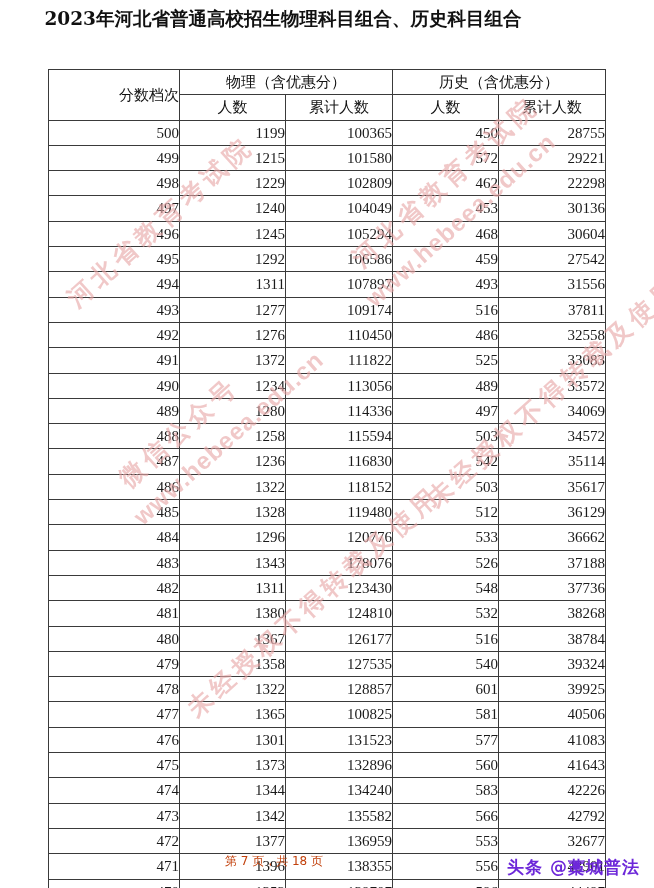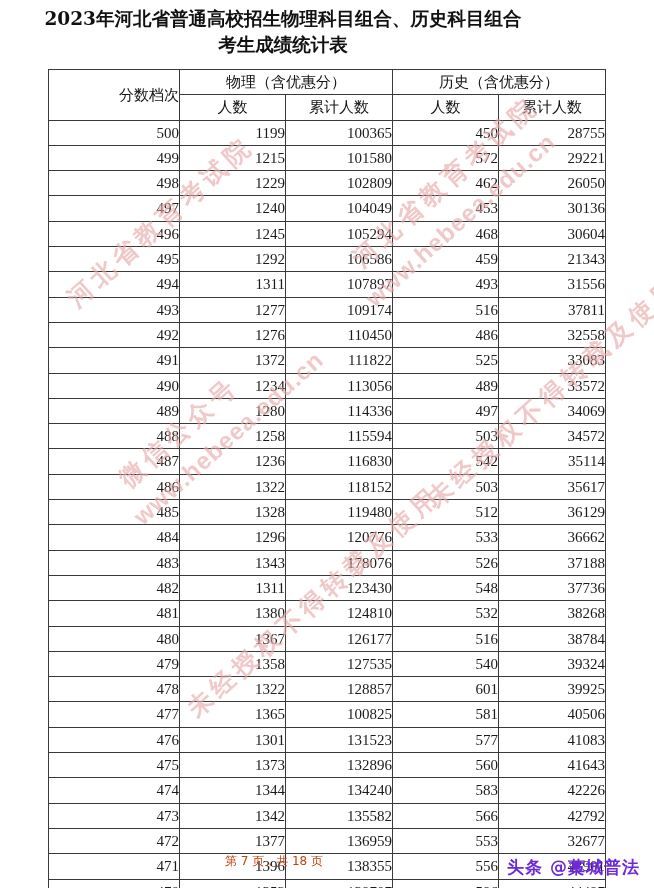--- a/index.html
+++ b/index.html
@@ -183,21 +183,20 @@
     color: #6d28d9;
     letter-spacing: 1px;
     z-index: 8;
   }
 </style>
 </head>
 <body>
 
 <div class="title-block">
   <div class="title-line">2023年河北省普通高校招生物理科目组合、历史科目组合</div>
-  <div class="title-line">考生成绩统计表</div>
 </div>
 
 <div class="table-wrap">
   <table class="score-table">
     <colgroup>
       <col class="col-score">
       <col class="col-p-num">
       <col class="col-p-cum">
       <col class="col-h-num">
       <col class="col-h-cum">
@@ -228,42 +227,42 @@
           <td class="num-cell">1215</td>
           <td class="num-cell">101580</td>
           <td class="num-cell">572</td>
           <td class="num-cell">29221</td>
         </tr>
         <tr>
           <td class="score-cell">498</td>
           <td class="num-cell">1229</td>
           <td class="num-cell">102809</td>
           <td class="num-cell">462</td>
-          <td class="num-cell">26050</td>
+          <td class="num-cell">22298</td>
         </tr>
         <tr>
           <td class="score-cell">497</td>
           <td class="num-cell">1240</td>
           <td class="num-cell">104049</td>
           <td class="num-cell">453</td>
           <td class="num-cell">30136</td>
         </tr>
         <tr>
           <td class="score-cell">496</td>
           <td class="num-cell">1245</td>
           <td class="num-cell">105294</td>
           <td class="num-cell">468</td>
           <td class="num-cell">30604</td>
         </tr>
         <tr>
           <td class="score-cell">495</td>
           <td class="num-cell">1292</td>
           <td class="num-cell">106586</td>
           <td class="num-cell">459</td>
-          <td class="num-cell">21343</td>
+          <td class="num-cell">27542</td>
         </tr>
         <tr>
           <td class="score-cell">494</td>
           <td class="num-cell">1311</td>
           <td class="num-cell">107897</td>
           <td class="num-cell">493</td>
           <td class="num-cell">31556</td>
         </tr>
         <tr>
           <td class="score-cell">493</td>

